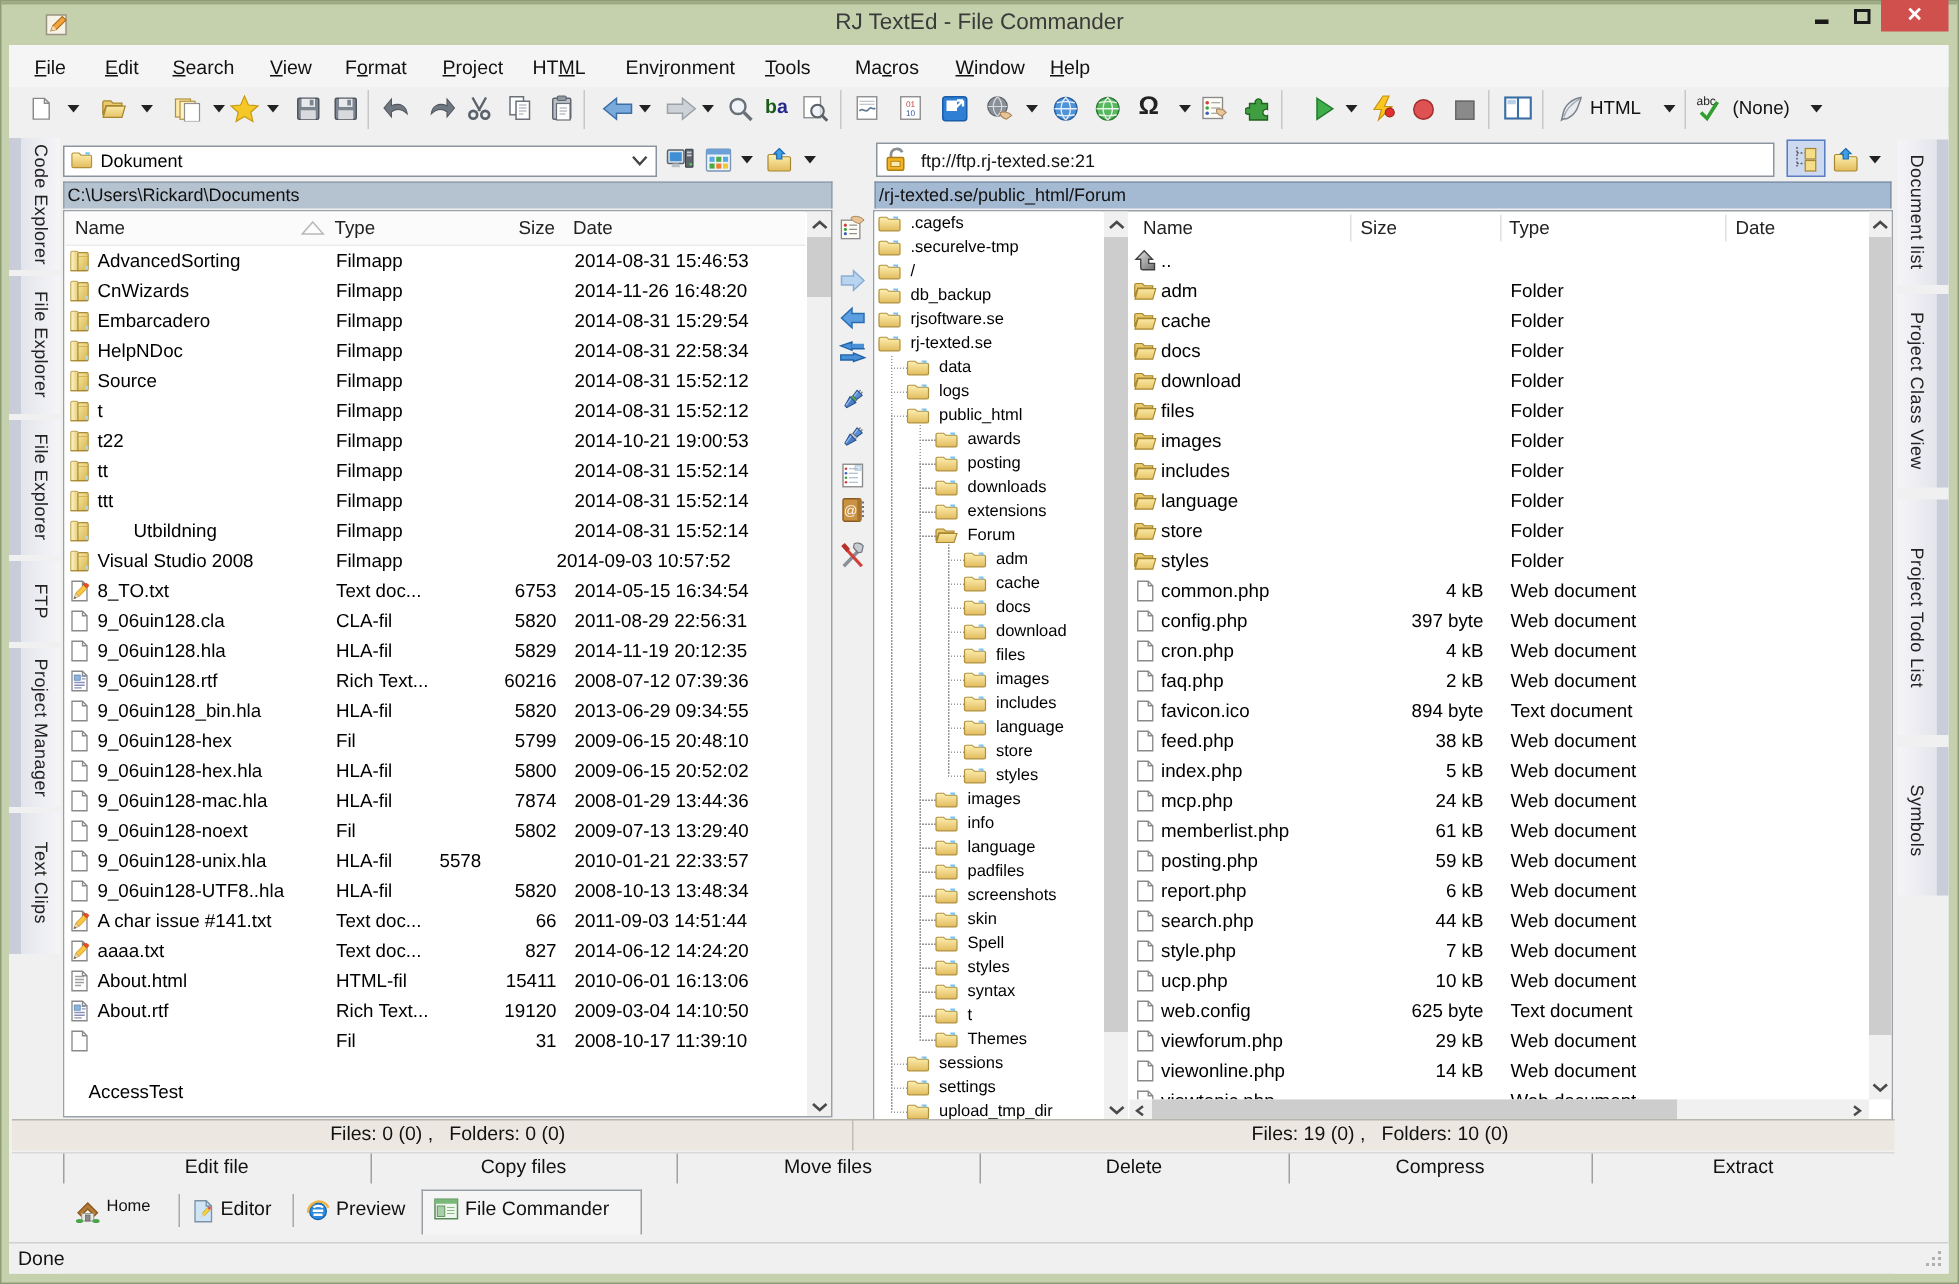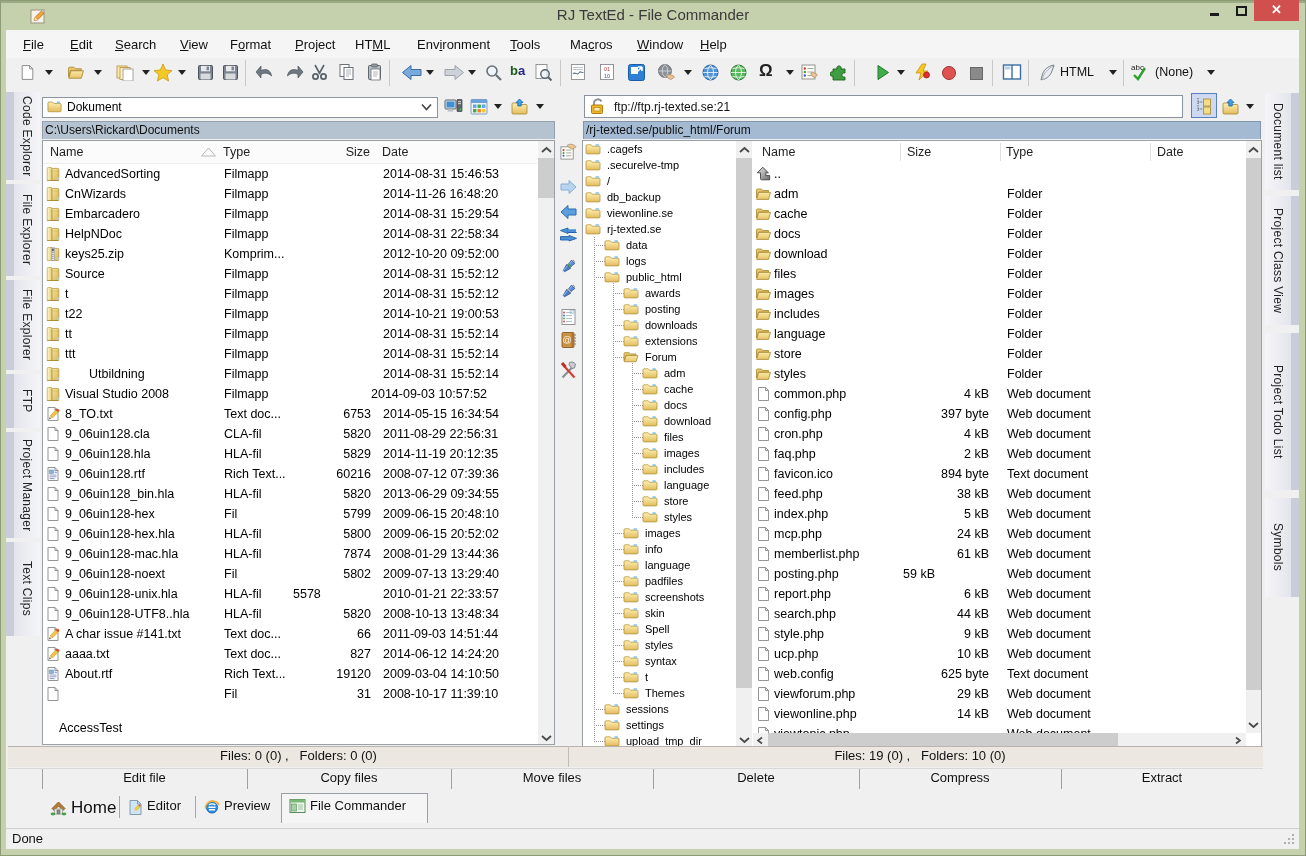--- a/index.html
+++ b/index.html
@@ -412,29 +412,20 @@
       <svg class="ic16" style="left:2px;" viewBox="0 0 16 16">
         <use href="#folderL"></use>
       </svg>
       <span class="cell" style="left:22px;">HelpNDoc</span>
       <span class="cell" style="left:181px;">Filmapp</span>
       <span class="cell" style="left:250px;width:78px;text-align:right;"></span>
       <span class="cell" style="left:340px;">2014-08-31 22:58:34</span>
     </div>
 <div class="row">
       <svg class="ic16" style="left:2px;" viewBox="0 0 16 16">
-        <use href="#zip"></use>
-      </svg>
-      <span class="cell" style="left:22px;">keys25.zip</span>
-      <span class="cell" style="left:181px;">Komprim...</span>
-      <span class="cell" style="left:250px;width:78px;text-align:right;"></span>
-      <span class="cell" style="left:340px;">2012-10-20 09:52:00</span>
-    </div>
-<div class="row">
-      <svg class="ic16" style="left:2px;" viewBox="0 0 16 16">
         <use href="#folderL"></use>
       </svg>
       <span class="cell" style="left:22px;">Source</span>
       <span class="cell" style="left:181px;">Filmapp</span>
       <span class="cell" style="left:250px;width:78px;text-align:right;"></span>
       <span class="cell" style="left:340px;">2014-08-31 15:52:12</span>
     </div>
 <div class="row">
       <svg class="ic16" style="left:2px;" viewBox="0 0 16 16">
         <use href="#folderL"></use>
@@ -598,20 +589,29 @@
       <span class="cell" style="left:340px;">2011-09-03 14:51:44</span>
     </div>
 <div class="row">
       <svg class="ic16" style="left:2px;" viewBox="0 0 16 16">
         <use href="#txt"></use>
       </svg>
       <span class="cell" style="left:22px;">aaaa.txt</span>
       <span class="cell" style="left:181px;">Text doc...</span>
       <span class="cell" style="left:250px;width:78px;text-align:right;">827</span>
       <span class="cell" style="left:340px;">2014-06-12 14:24:20</span>
+    </div>
+<div class="row">
+      <svg class="ic16" style="left:2px;" viewBox="0 0 16 16">
+        <use href="#htmlp"></use>
+      </svg>
+      <span class="cell" style="left:22px;">About.html</span>
+      <span class="cell" style="left:181px;">HTML-fil</span>
+      <span class="cell" style="left:250px;width:78px;text-align:right;">15411</span>
+      <span class="cell" style="left:340px;">2010-06-01 16:13:06</span>
     </div>
 <div class="row">
       <svg class="ic16" style="left:2px;" viewBox="0 0 16 16">
         <use href="#rtf"></use>
       </svg>
       <span class="cell" style="left:22px;">About.rtf</span>
       <span class="cell" style="left:181px;">Rich Text...</span>
       <span class="cell" style="left:250px;width:78px;text-align:right;">19120</span>
       <span class="cell" style="left:340px;">2009-03-04 14:10:50</span>
     </div>
@@ -751,21 +751,21 @@
 <div style="position:absolute;left:0;top:48px;height:16px;line-height:16px;font-size:11px;white-space:nowrap;">
       <svg style="position:absolute;left:2px;top:1px;width:16px;height:14px" viewBox="0 0 16 16" preserveAspectRatio="none">
         <use href="#folder"></use>
       </svg>
       <span style="position:absolute;left:24px;">db_backup</span>
     </div>
 <div style="position:absolute;left:0;top:64px;height:16px;line-height:16px;font-size:11px;white-space:nowrap;">
       <svg style="position:absolute;left:2px;top:1px;width:16px;height:14px" viewBox="0 0 16 16" preserveAspectRatio="none">
         <use href="#folder"></use>
       </svg>
-      <span style="position:absolute;left:24px;">viewonline.se</span>
+      <span style="position:absolute;left:24px;">rjsoftware.se</span>
     </div>
 <div style="position:absolute;left:0;top:80px;height:16px;line-height:16px;font-size:11px;white-space:nowrap;">
       <svg style="position:absolute;left:2px;top:1px;width:16px;height:14px" viewBox="0 0 16 16" preserveAspectRatio="none">
         <use href="#folder"></use>
       </svg>
       <span style="position:absolute;left:24px;">rj-texted.se</span>
     </div>
 <div style="position:absolute;left:0;top:96px;height:16px;line-height:16px;font-size:11px;white-space:nowrap;">
       <svg style="position:absolute;left:21px;top:1px;width:16px;height:14px" viewBox="0 0 16 16" preserveAspectRatio="none">
         <use href="#folder"></use>
@@ -1133,21 +1133,21 @@
       </svg>
       <span class="cell" style="left:21px;">memberlist.php</span>
       <span class="cell" style="left:150px;width:86px;text-align:right;">61 kB</span>
       <span class="cell" style="left:254px;">Web document</span>
     </div>
 <div class="row">
       <svg class="ic16" style="left:2px;width:17px;" viewBox="0 0 16 16">
         <use href="#page"></use>
       </svg>
       <span class="cell" style="left:21px;">posting.php</span>
-      <span class="cell" style="left:150px;width:86px;text-align:left;">59 kB</span>
+      <span class="cell" style="left:150px;width:86px;text-align:right;">59 kB</span>
       <span class="cell" style="left:254px;">Web document</span>
     </div>
 <div class="row">
       <svg class="ic16" style="left:2px;width:17px;" viewBox="0 0 16 16">
         <use href="#page"></use>
       </svg>
       <span class="cell" style="left:21px;">report.php</span>
       <span class="cell" style="left:150px;width:86px;text-align:right;">6 kB</span>
       <span class="cell" style="left:254px;">Web document</span>
     </div>
@@ -1157,21 +1157,21 @@
       </svg>
       <span class="cell" style="left:21px;">search.php</span>
       <span class="cell" style="left:150px;width:86px;text-align:right;">44 kB</span>
       <span class="cell" style="left:254px;">Web document</span>
     </div>
 <div class="row">
       <svg class="ic16" style="left:2px;width:17px;" viewBox="0 0 16 16">
         <use href="#page"></use>
       </svg>
       <span class="cell" style="left:21px;">style.php</span>
-      <span class="cell" style="left:150px;width:86px;text-align:right;">9 kB</span>
+      <span class="cell" style="left:150px;width:86px;text-align:right;">7 kB</span>
       <span class="cell" style="left:254px;">Web document</span>
     </div>
 <div class="row">
       <svg class="ic16" style="left:2px;width:17px;" viewBox="0 0 16 16">
         <use href="#page"></use>
       </svg>
       <span class="cell" style="left:21px;">ucp.php</span>
       <span class="cell" style="left:150px;width:86px;text-align:right;">10 kB</span>
       <span class="cell" style="left:254px;">Web document</span>
     </div>
@@ -1241,21 +1241,21 @@
 <div class="abs" style="left:653px;top:769px;width:1px;height:20px;background:#a0a0a0;"></div>
 <div class="abs" style="left:859px;top:769px;width:1px;height:20px;background:#a0a0a0;"></div>
 <div class="abs" style="left:1061px;top:769px;width:1px;height:20px;background:#a0a0a0;"></div>
 <svg class="abs" style="left:50px;top:800px;width:17px;height:16px" viewBox="0 0 17 16">
 <path d="M2 8.5 L8.5 2 L15 8.5 L13 10.5 L8.5 6 L4 10.5 Z" fill="#b57a35" stroke="#8a5a20" stroke-width="0.9"></path>
 <path d="M4.5 9 H12.5 V14 H4.5 Z" fill="#e8e8e4" stroke="#9a9a96" stroke-width="0.7"></path>
 <rect x="7" y="10" width="3" height="4" fill="#8a8a8a" stroke="#606060" stroke-width="0.5"></rect>
 <ellipse cx="3" cy="14" rx="2.4" ry="1.4" fill="#4aa34a"></ellipse>
     <ellipse cx="14" cy="14" rx="2.4" ry="1.4" fill="#4aa34a"></ellipse>
 </svg>
-<div class="abs" style="left:71px;top:798px;font-size:17px;color:#111;">Home</div>
+<div class="abs" style="left:71px;top:798px;font-size:11px;color:#111;">Home</div>
 <div class="abs" style="left:119px;top:796px;width:1px;height:22px;background:#a8a8a8;"></div>
 <svg class="abs" style="left:128px;top:799px;width:15px;height:17px" viewBox="0 0 15 17">
 <path d="M2 1.5 H9.5 L13 5 V15.5 H2 Z" fill="#cfe4f5" stroke="#7a93a8" stroke-width="0.9"></path>
 <path d="M9.5 1.5 V5 H13" fill="none" stroke="#7a93a8" stroke-width="0.9"></path>
 <path d="M6.8 9.8 L10.6 5.8 L12.2 7.4 L8.4 11.4 Z" fill="#f2d23e" stroke="#c0a020" stroke-width="0.5"></path>
 <path d="M5.8 13 L6.8 9.8 L8.4 11.4 Z" fill="#e8d0a8"></path>
 <circle cx="11.6" cy="6.4" r="1" fill="#e05050"></circle>
 </svg>
 <div class="abs" style="left:147px;top:798px;font-size:13px;color:#111;">Editor</div>
 <div class="abs" style="left:195px;top:796px;width:1px;height:22px;background:#a8a8a8;"></div>

